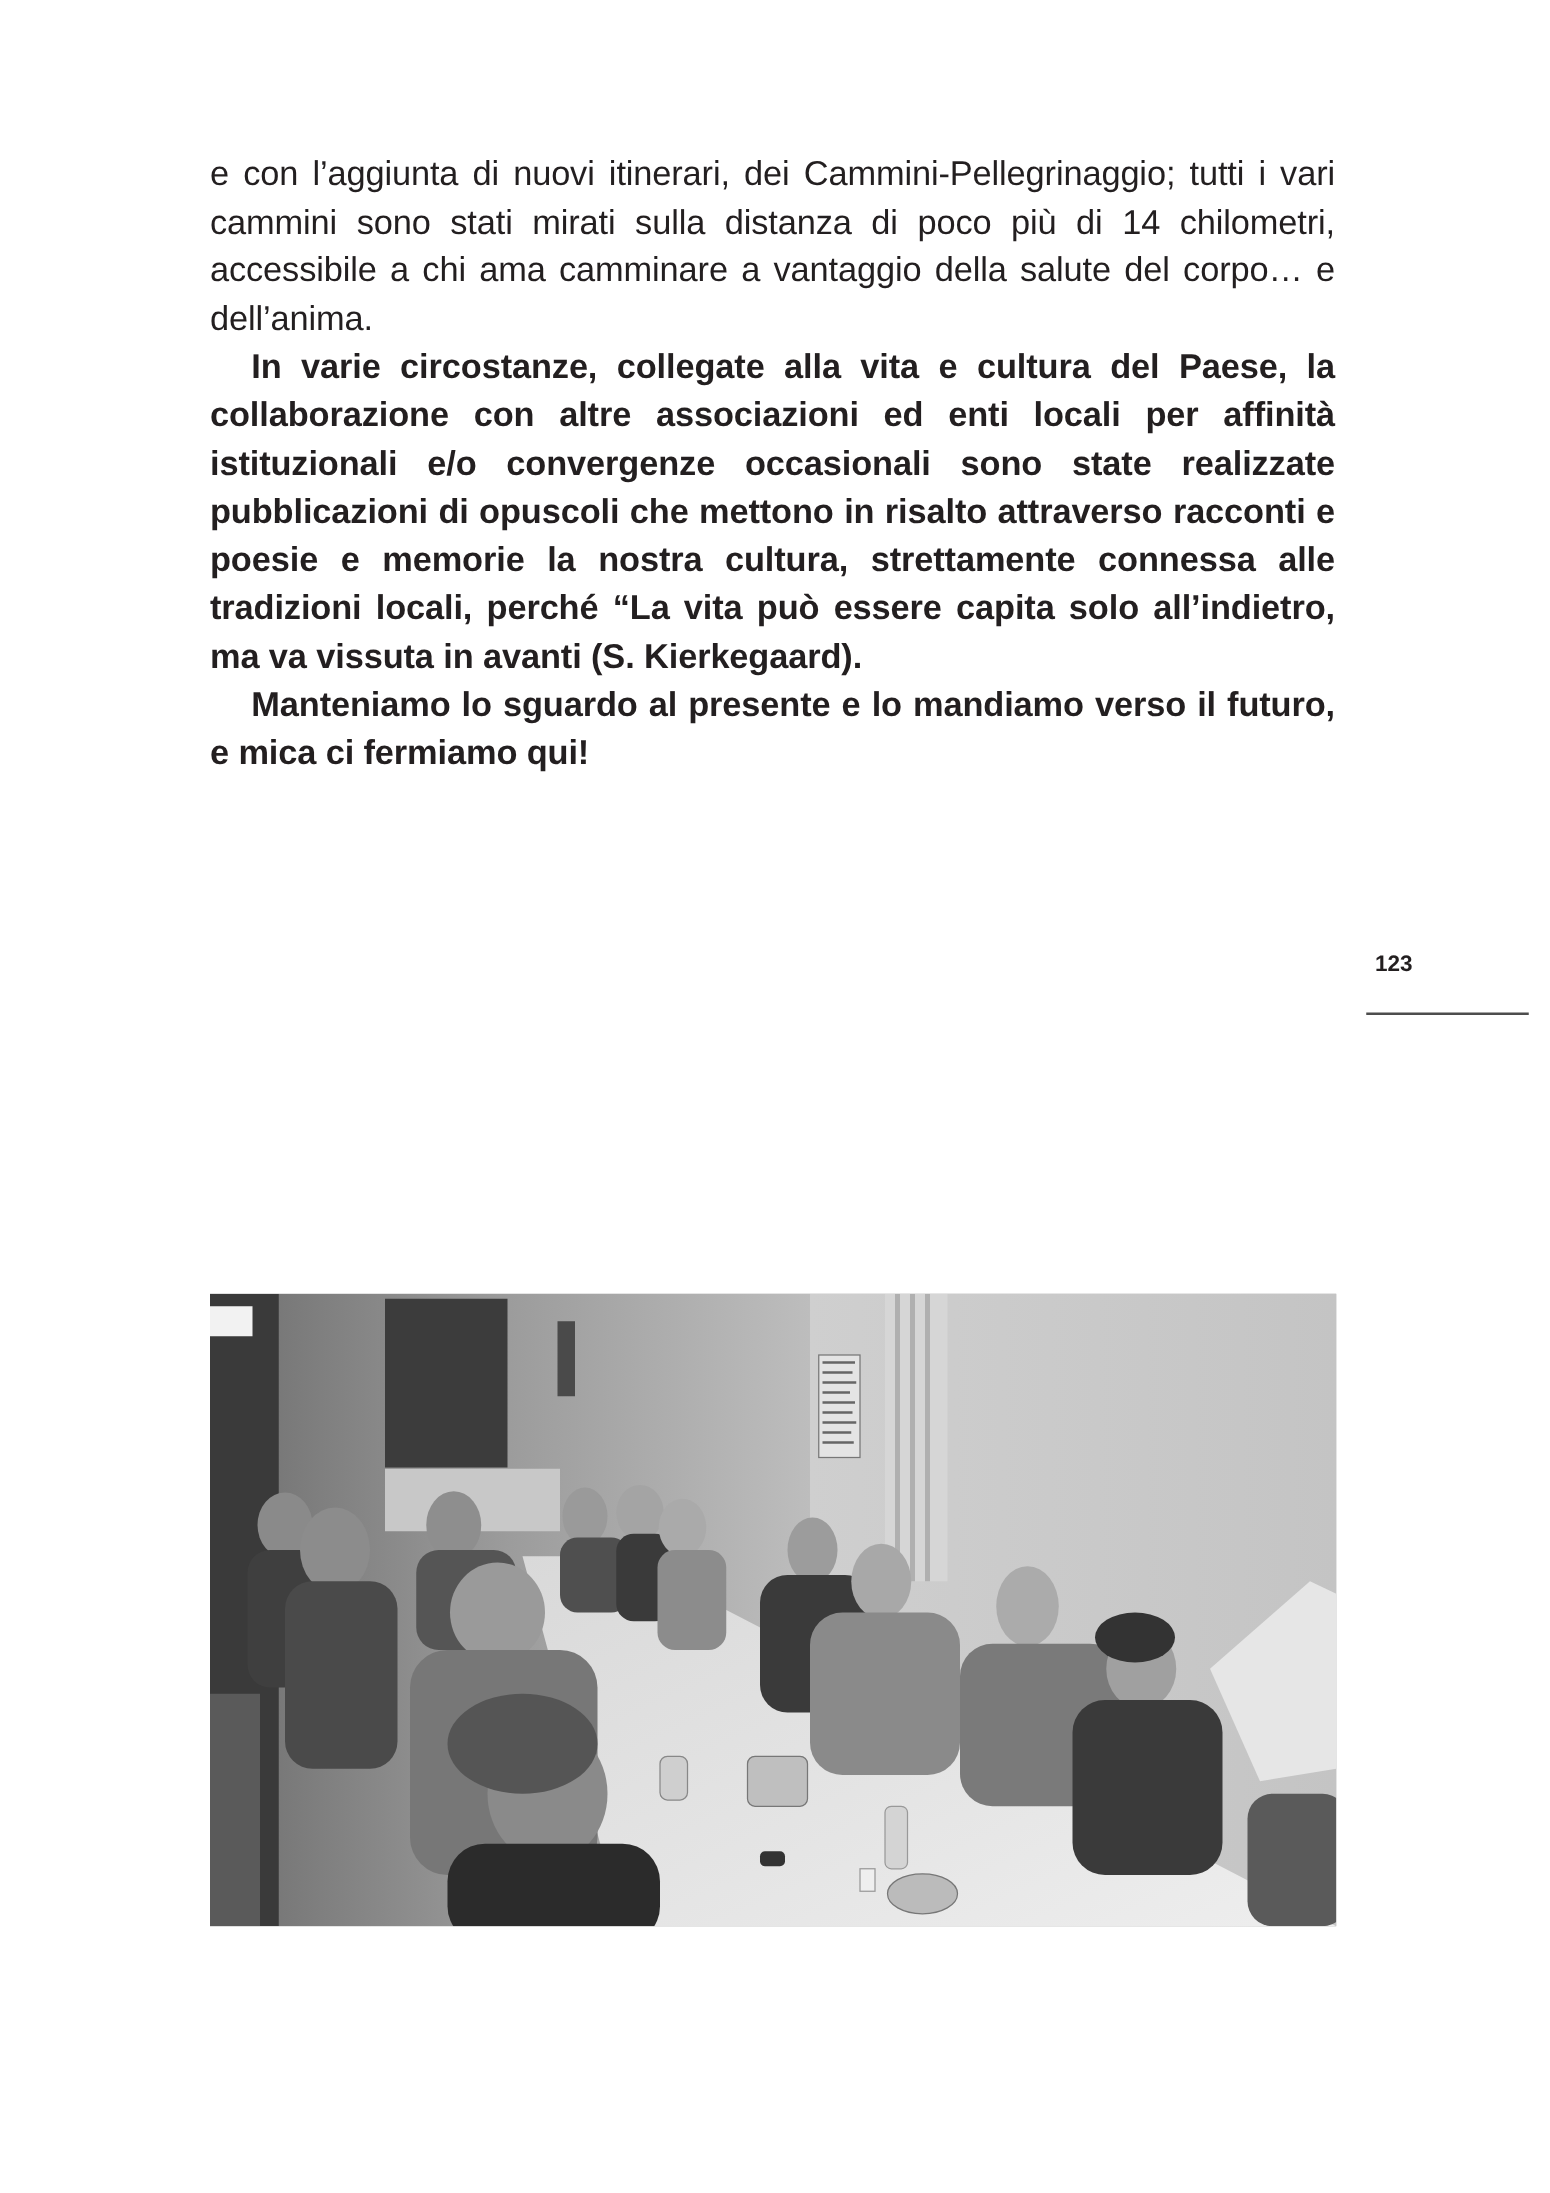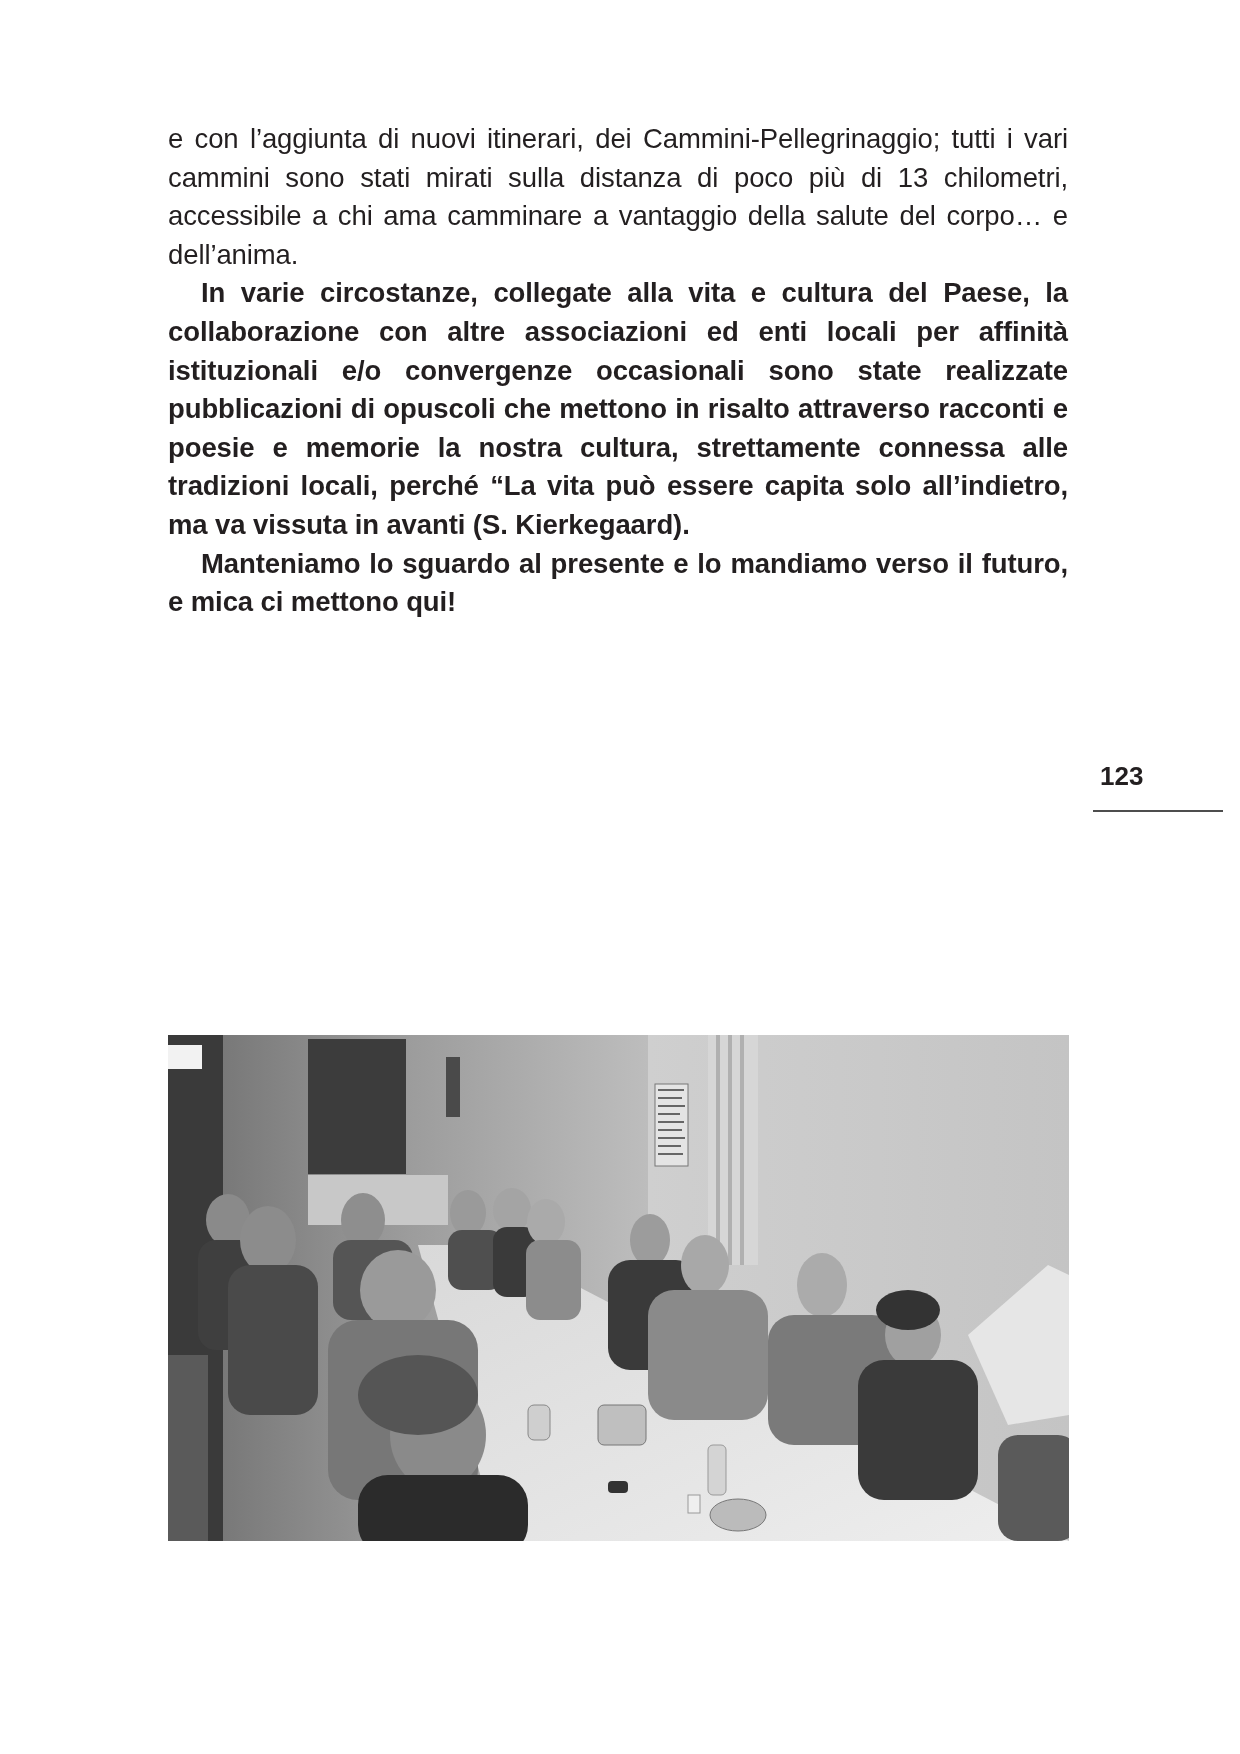--- a/index.html
+++ b/index.html
@@ -18,21 +18,21 @@
       letter-spacing: -0.1px;
     }
     .body-text p { margin: 0; }
     .body-text p.indent { text-indent: 33px; font-weight: bold; }
     .page-number {
       position: absolute;
       left: 1100px;
       top: 761px;
       font-family: "Liberation Sans", sans-serif;
       font-weight: bold;
-      font-size: 26px;
+      font-size: 18px;
       color: #231f20;
     }
     .page-rule {
       position: absolute;
       left: 1093px;
       top: 810px;
       width: 130px;
       height: 2px;
       background: #4d4d4d;
     }
@@ -46,23 +46,23 @@
       background: #9a9a9a;
     }
     .photo svg { display: block; width: 901px; height: 506px; }
   </style>
 </head>
 <body>
 
 <div class="page">
 
   <div class="body-text">
-    <p>e con l’aggiunta di nuovi itinerari, dei Cammini-Pellegrinaggio; tutti i vari cammini sono stati mirati sulla distanza di poco più di 13 chilometri, accessibile a chi ama camminare a vantaggio della salute del corpo… e dell’anima.</p>
+    <p>e con l’aggiunta di nuovi itinerari, dei Cammini-Pellegrinaggio; tutti i vari cammini sono stati mirati sulla distanza di poco più di 14 chilometri, accessibile a chi ama camminare a vantaggio della salute del corpo… e dell’anima.</p>
     <p class="indent">In varie circostanze, collegate alla vita e cultura del Paese, la collaborazione con altre associazioni ed enti locali per affinità istituzionali e/o convergenze occasionali sono state realizzate pubblicazioni di opuscoli che mettono in risalto attraverso racconti e poesie e memorie la nostra cultura, strettamente connessa alle tradizioni locali, perché “La vita può essere capita solo all’indietro, ma va vissuta in avanti (S. Kierkegaard).</p>
-    <p class="indent">Manteniamo lo sguardo al presente e lo mandiamo verso il futuro, e mica ci mettono qui!</p>
+    <p class="indent">Manteniamo lo sguardo al presente e lo mandiamo verso il futuro, e mica ci fermiamo qui!</p>
   </div>
 
   <div class="page-number">123</div>
   <div class="page-rule"></div>
 
   <div class="photo" title="Black-and-white photo of a group of people seated around a long table with white tablecloth, cups and bottles, in a room with white walls; a person on the right holds an open book.">
     <svg viewBox="0 0 901 506" xmlns="http://www.w3.org/2000/svg">
       <defs>
         <linearGradient id="wallL" x1="0" y1="0" x2="1" y2="0">
           <stop offset="0" stop-color="#6e6e6e"></stop>

